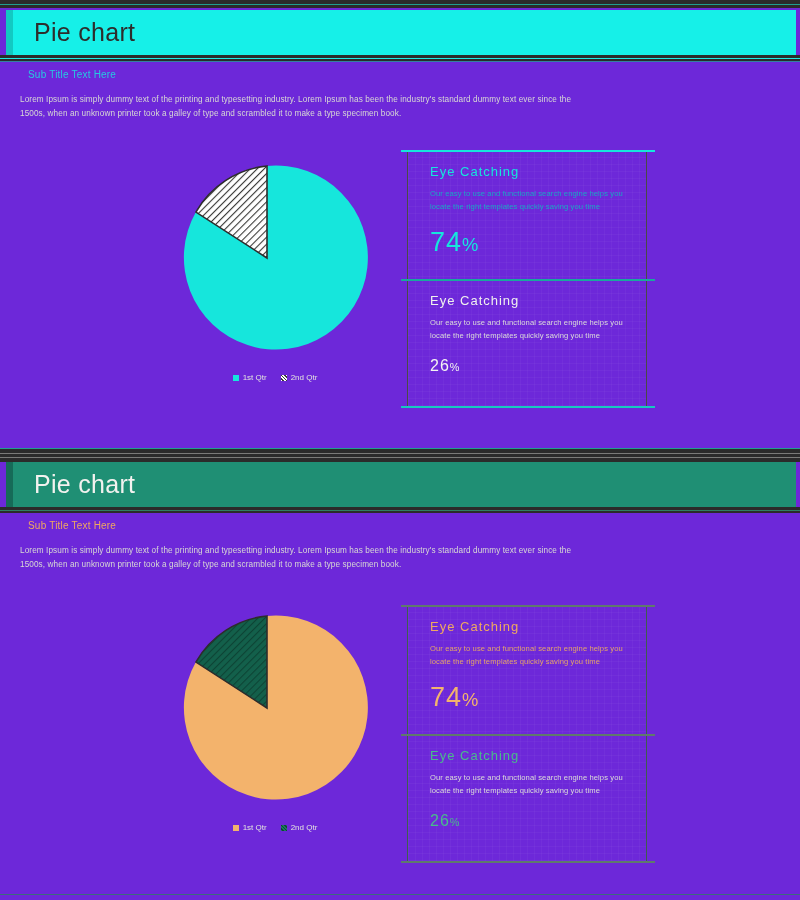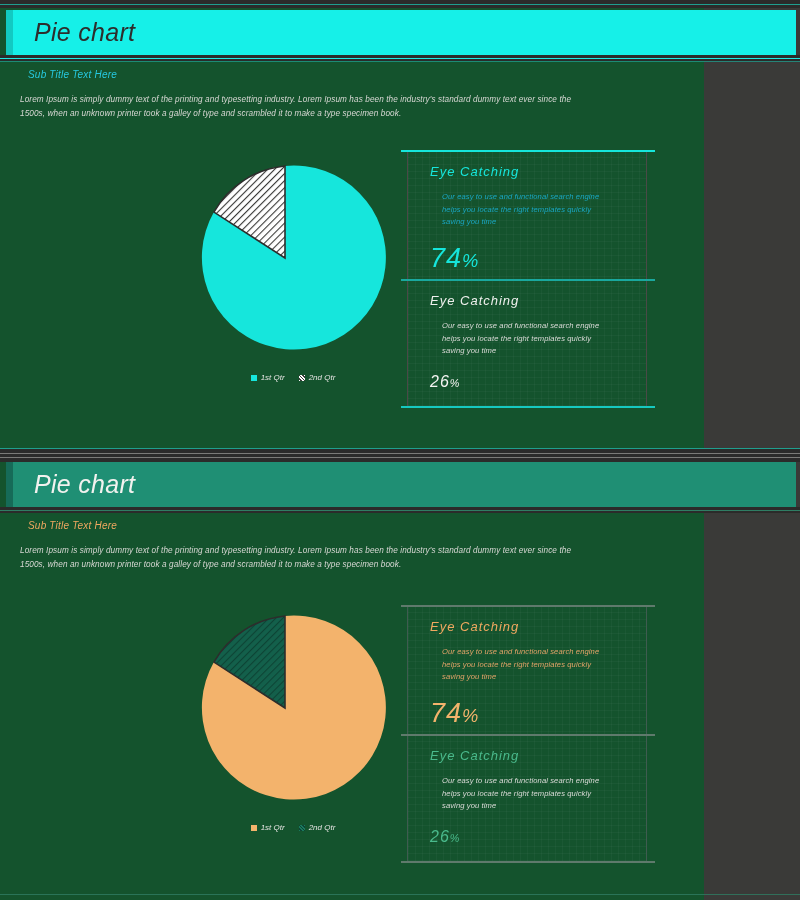--- a/index.html
+++ b/index.html
@@ -2,21 +2,21 @@
 <html><head>
 <meta charset="utf-8">
 <style>
   html,body{margin:0;padding:0;}
   body{
     width:800px;height:900px;
     background:#3a3a38;
     font-family:"Liberation Sans",sans-serif;
     overflow:hidden;
   }
-  .page{position:relative;width:704px;height:900px;background:#14532d;font-style:italic;}
+  .page{position:relative;width:800px;height:900px;background:#6d28d9;}
 
   
   .slide{position:absolute;left:0;width:800px;}
   #slide-1{top:0;height:450px;}
   #slide-2{top:450px;height:450px;}
 
   
   .rule{position:absolute;left:0;width:800px;}
   .rule-dark{background:#2b2b2a;}
   .rule-grey{background:#7b7b78;}
@@ -48,21 +48,21 @@
   #slide-1 .subtitle{top:69px;color:#27c9e0;}
   #slide-2 .subtitle{top:70px;color:#f0a860;}
   .bodycopy{
     position:absolute;left:20px;width:560px;
     font-size:8.2px;line-height:1.75;color:#d8d8d4;letter-spacing:.1px;
   }
   #slide-1 .bodycopy{top:93px;}
   #slide-2 .bodycopy{top:94px;}
 
   
-  .chart{position:absolute;left:168px;width:250px;height:245px;}
+  .chart{position:absolute;left:150px;width:250px;height:245px;}
   #slide-1 .chart{top:155px;}
   #slide-2 .chart{top:155px;}
   .chart svg{display:block;}
   .legend{
     position:absolute;left:0;top:218px;width:250px;
     display:flex;justify-content:center;align-items:center;gap:14px;
     font-size:8px;color:#e3e3e0;
   }
   .legend .item{display:flex;align-items:center;gap:4px;}
   .legend .swatch{width:6px;height:6px;display:inline-block;}
@@ -75,21 +75,21 @@
         background-image:
           linear-gradient(to right,rgba(255,255,255,.030) 1px,transparent 1px),
           linear-gradient(to bottom,rgba(255,255,255,.030) 1px,transparent 1px);
         background-size:7px 7px;}
   #slide-1 .card{border-left:1px solid #4a4a47;border-right:1px solid #4a4a47;}
   #slide-2 .card{border-left:1px solid #3f5c50;border-right:1px solid #3f5c50;}
   .card .bar{position:absolute;left:-7px;width:254px;height:2px;}
   .card .bar.top{top:0;}
   .card .bar.bottom{bottom:0;}
   .card h4{margin:0 0 9px 0;font-size:13px;font-weight:400;letter-spacing:1px;}
-  .card p{margin:12px;font-size:7.6px;line-height:1.65;letter-spacing:.1px;}
+  .card p{margin:0;font-size:7.6px;line-height:1.65;letter-spacing:.1px;}
   .card .pct{margin-top:16px;font-size:27px;font-weight:400;letter-spacing:1px;line-height:1;}
   .card .pct.small{font-size:16px;}
   .card .pct .sym{font-size:.68em;}
 
   
   #card-1-1 h4{color:#16e6dc;}
   #card-1-1 p{color:#1aa7c4;}
   #card-1-1 .pct{color:#16e6dc;}
   #card-1-1 .bar.top{background:#16e6dc;}
   #card-1-2 h4{color:#f0f0ee;}

